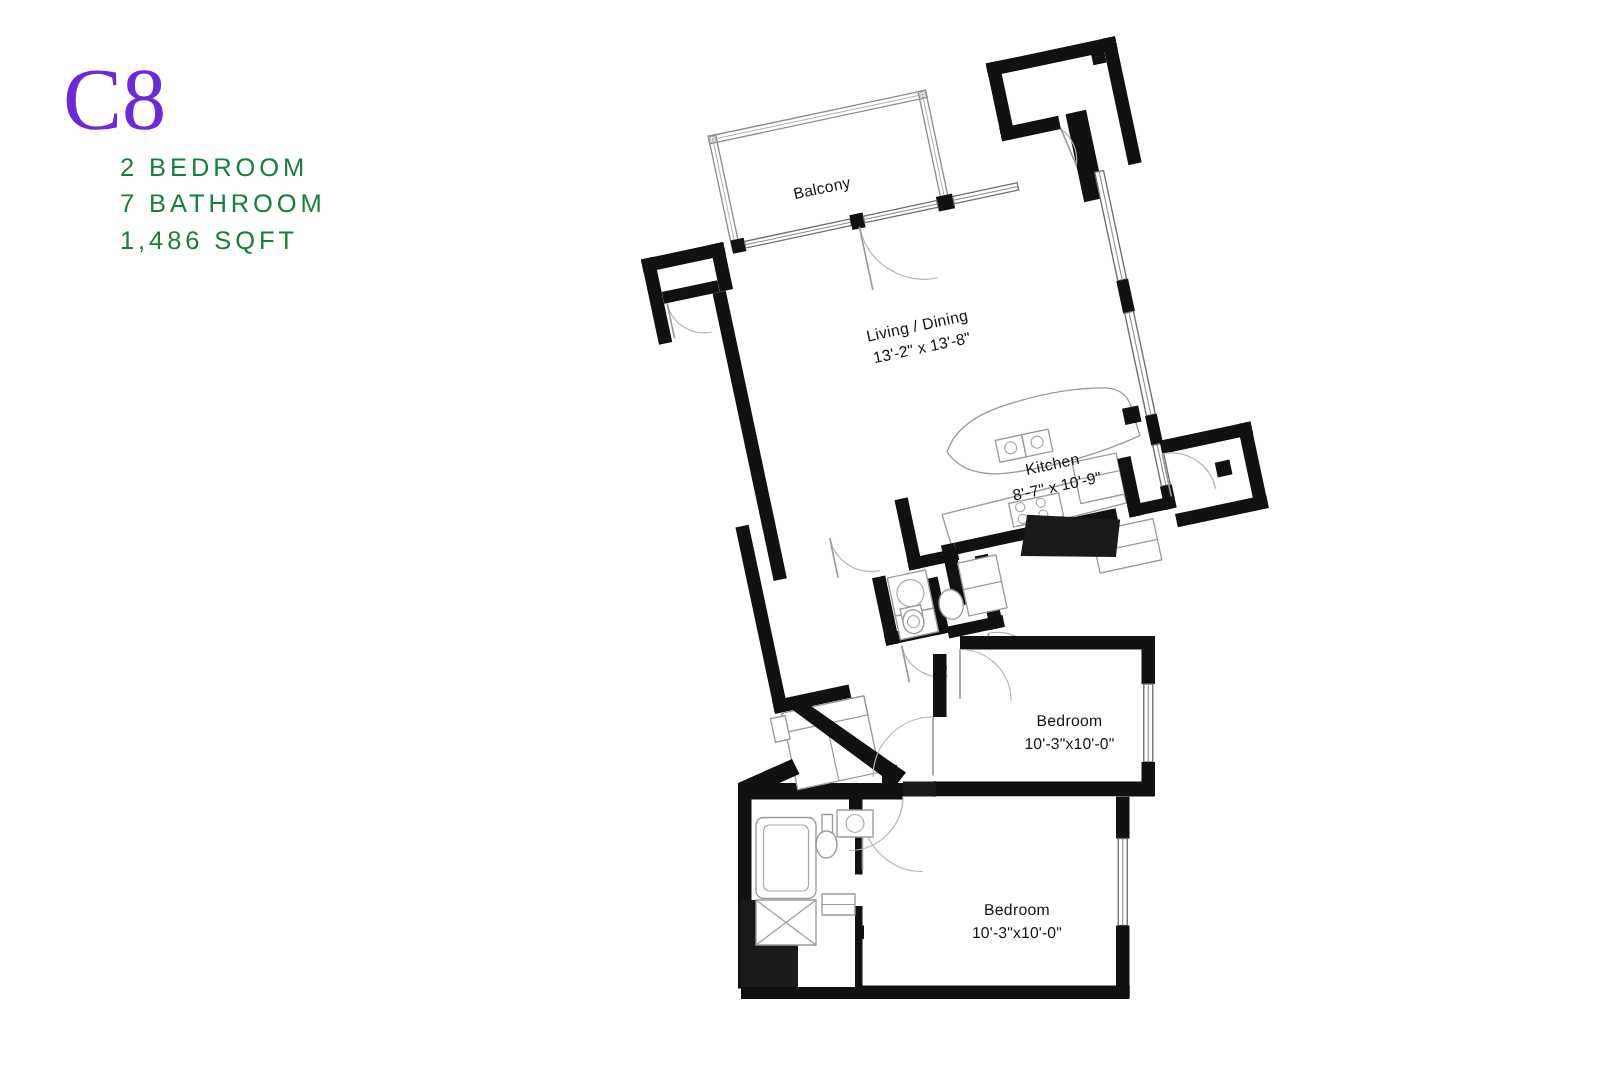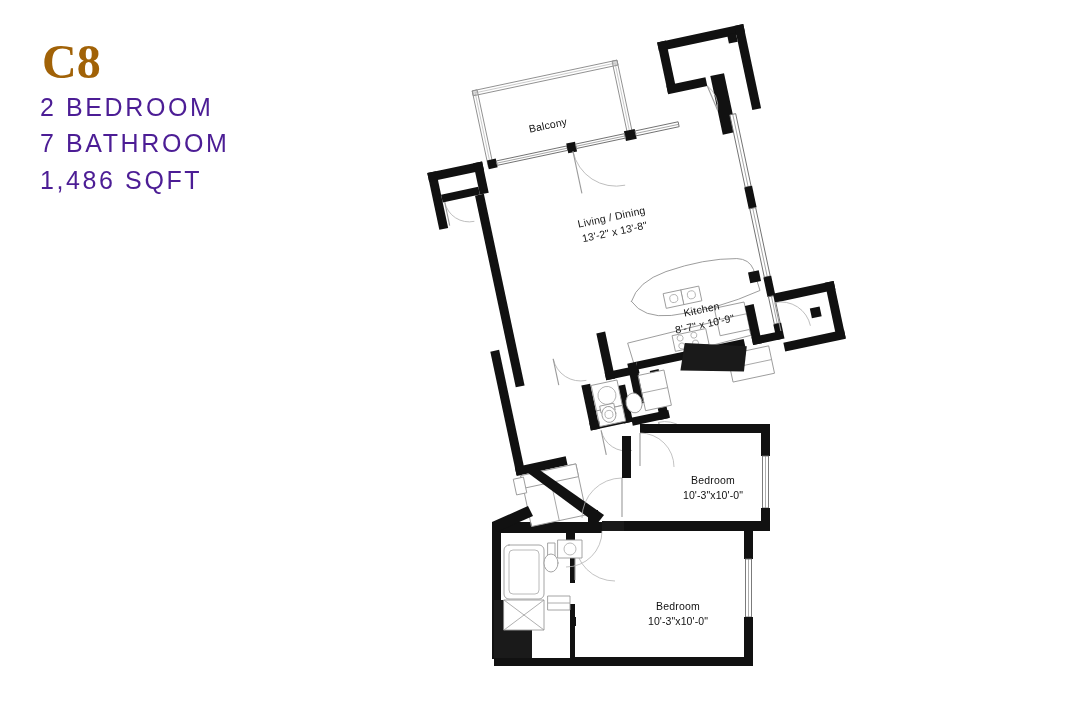--- a/index.html
+++ b/index.html
@@ -19,35 +19,36 @@
 
   
   #title-block {
     position: absolute;
     left: 40px;
     top: 38px;
     width: 380px;
   }
   #unit-code {
     font-family: "Liberation Serif", serif;
-    font-size: 48px;
+    font-size: 59px;
     line-height: 0.98;
-    font-weight: 700;
+    font-weight: 400;
     letter-spacing: 0px;
-    color: #a16207;
+    color: #6d28d9;
     margin: 0 0 4px 2px;
   }
   .spec-line {
     font-family: "Liberation Sans", sans-serif;
-    font-size: 25px;
+    font-size: 17px;
     line-height: 1.45;
     letter-spacing: 2.6px;
     font-weight: 400;
-    color: #4c1d95;
+    color: #15803d;
     white-space: nowrap;
+    margin-left: 40px;
   }
 
   
   #plan-wrap {
     position: absolute;
     left: 420px;
     top: 0px;
     width: 660px;
     height: 720px;
   }

